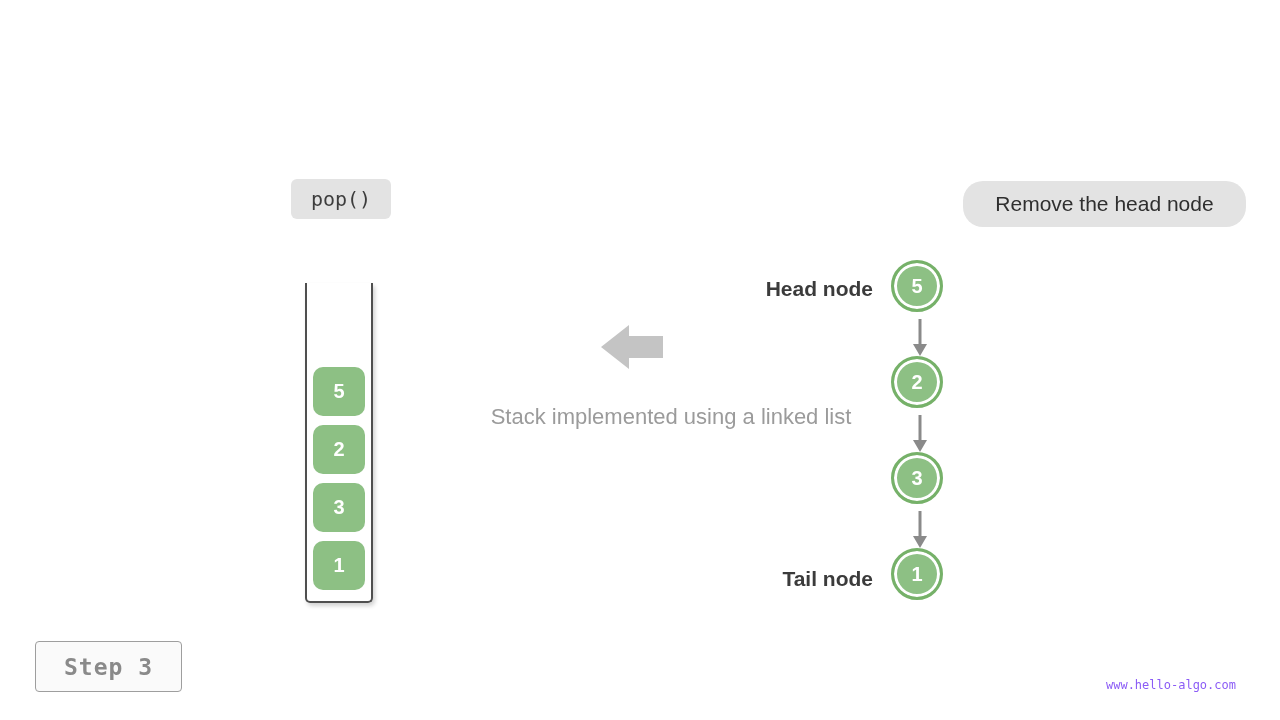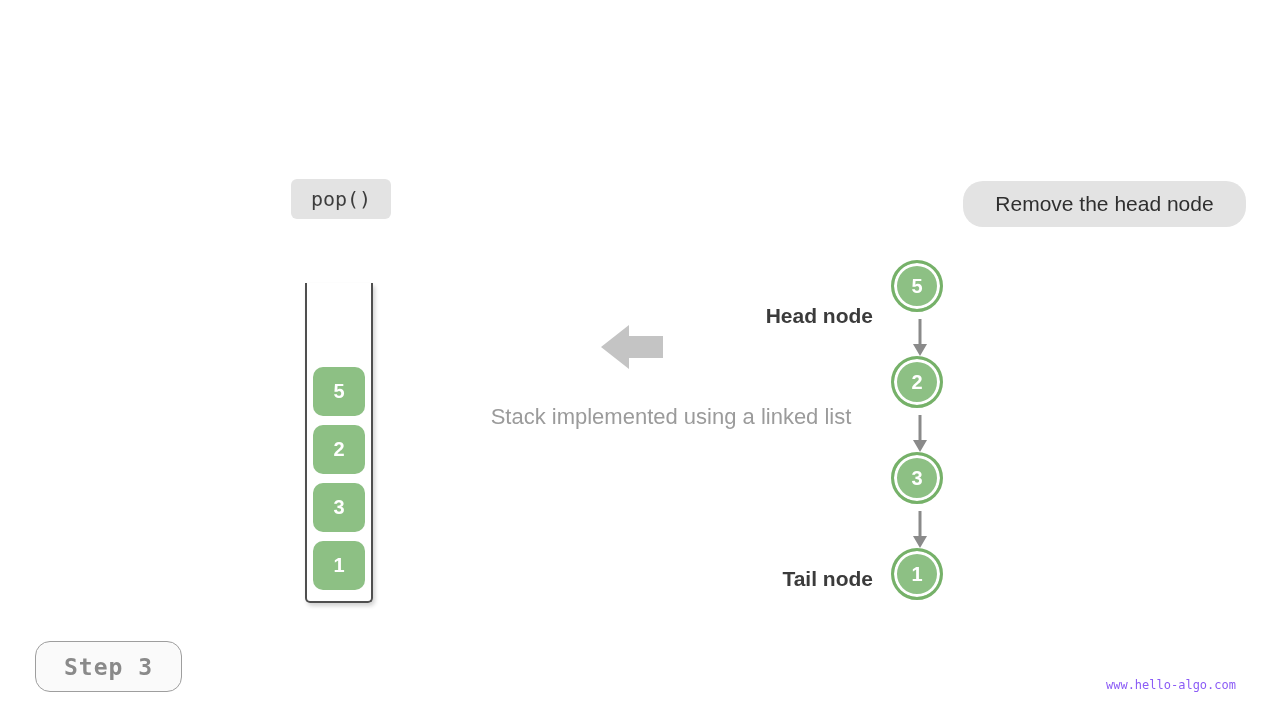--- a/index.html
+++ b/index.html
@@ -108,31 +108,31 @@
   
   .node-label {
     position: absolute;
     right: 407px;
     width: 260px;
     text-align: right;
     font-size: 21px;
     font-weight: bold;
     color: #3b3b3b;
   }
-  .node-label.head { top: 277px; margin-top: 27px; }
+  .node-label.head { top: 277px; }
   .node-label.tail { top: 567px; }
 
   
   .step-box {
     position: absolute;
     left: 35px; top: 641px;
     width: 147px; height: 51px;
     background: #fafafa;
     border: 1.5px solid #9e9e9e;
-    border-radius: 15px;
+    border-radius: 4px;
     display: flex; align-items: center; justify-content: center;
     font-family: "DejaVu Sans Mono", monospace;
     font-size: 23px;
     font-weight: bold;
     color: #8a8a8a;
     letter-spacing: 1px;
   }
 
   
   .watermark {

